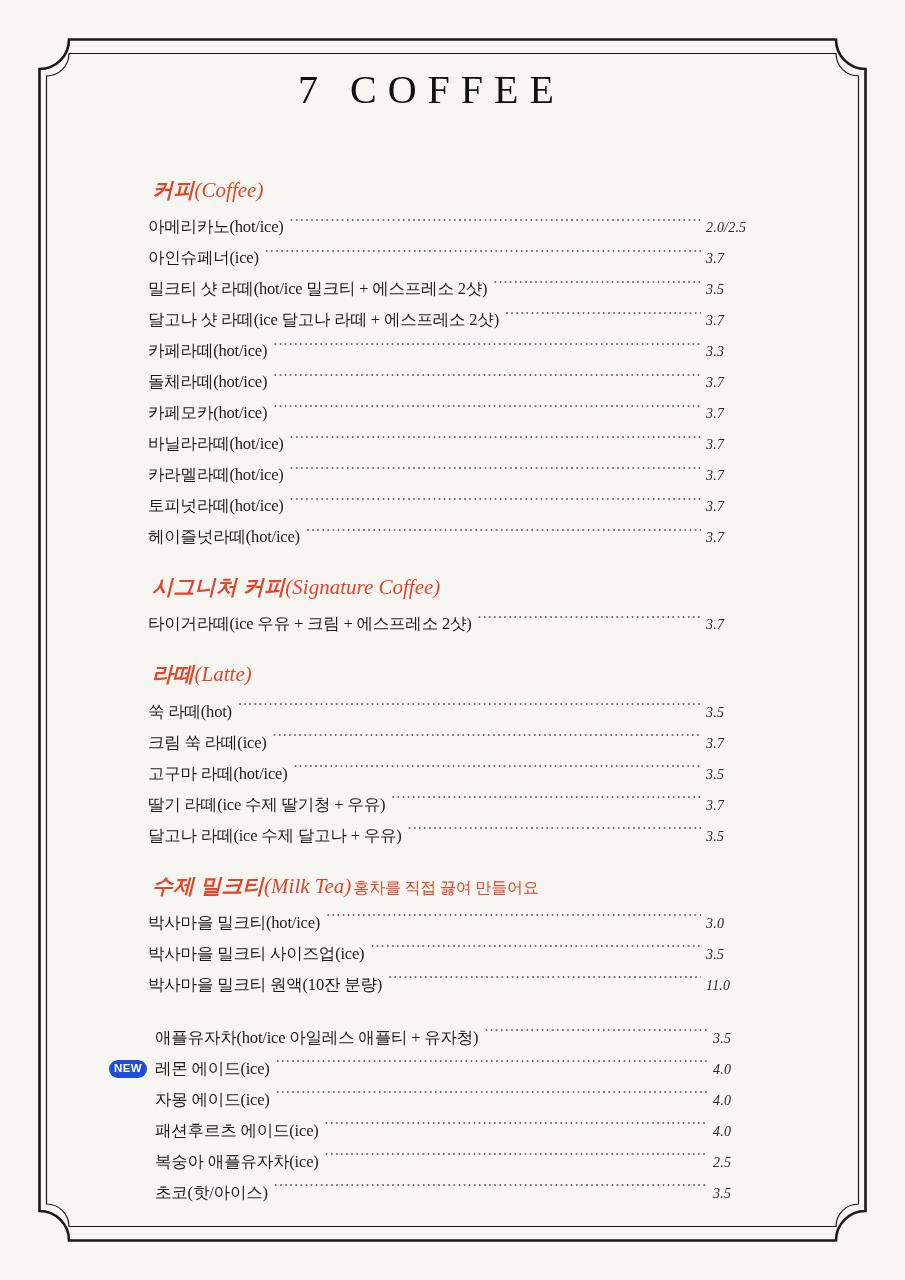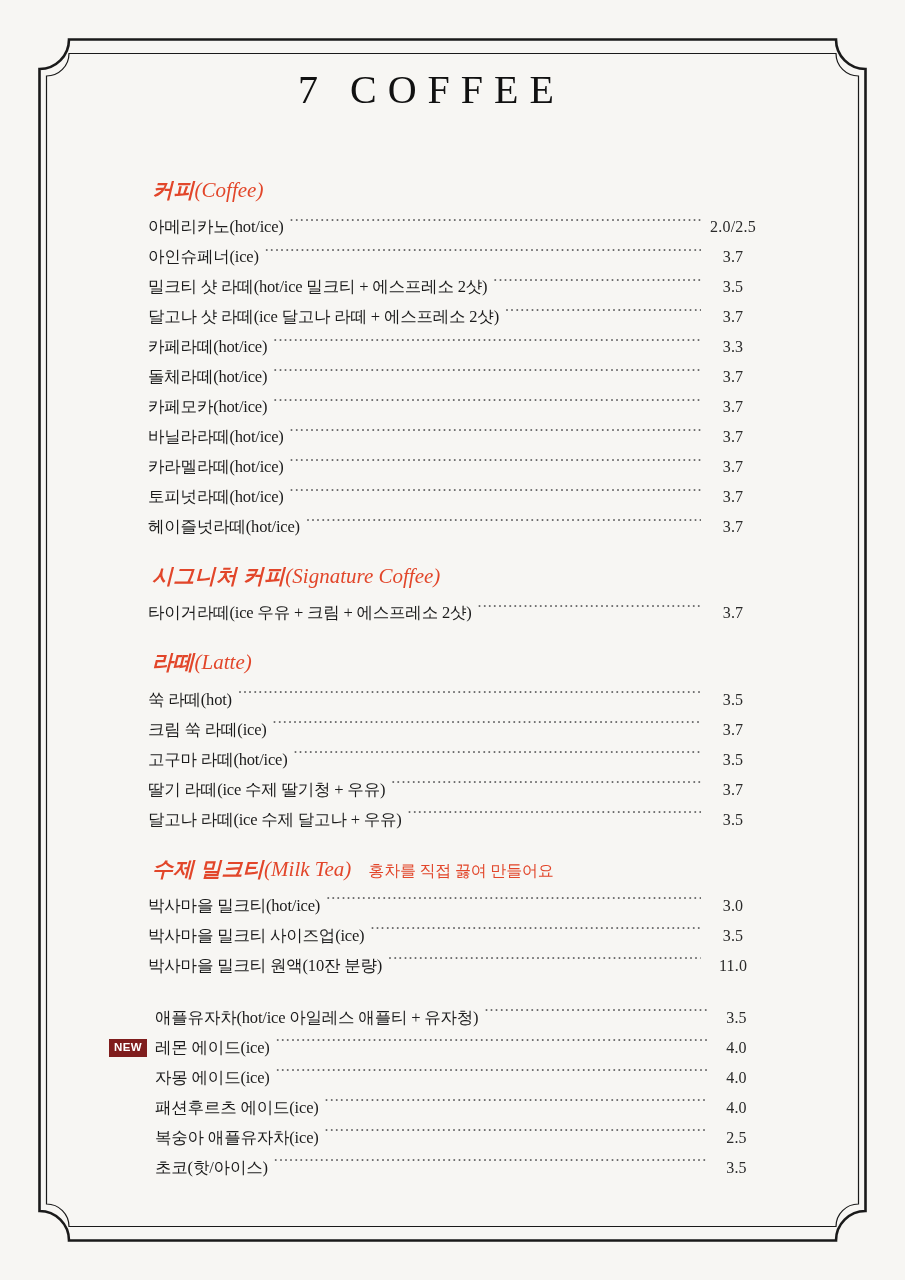--- a/index.html
+++ b/index.html
@@ -73,21 +73,21 @@
   .sh-en {
     font-size: 21px;
     font-weight: 400;
     font-style: italic;
   }
   .sh-note {
     font-size: 16px;
     font-weight: 400;
     font-style: normal;
     color: #e2462a;
-    padding-left: 17px;
+    padding-left: 2px;
     letter-spacing: -0.2px;
   }
 
   .section {
     margin-bottom: 2px;
   }
   .section .section-head { margin: 0 0 9px 4px; }
   .section.gap-top { margin-top: 22px; }
 
   
@@ -101,29 +101,30 @@
   }
   .item .badge-slot {
     width: 0;
     position: relative;
     flex: 0 0 auto;
   }
   .badge {
     position: absolute;
     right: 8px;
     top: -14px;
-    background: #7f1d1d;
+    background: #1d4ed8;
     color: #ffffff;
     font-family: "Liberation Sans", "DejaVu Sans", sans-serif;
     font-size: 11.5px;
     font-weight: 700;
     font-style: normal;
     letter-spacing: 0.4px;
     line-height: 1;
     padding: 3px 5px 4px 5px;
+    border-radius: 9px;
   }
   .item-name {
     flex: 0 0 auto;
     letter-spacing: -0.2px;
   }
   .leader {
     flex: 1 1 auto;
     overflow: hidden;
     margin: 0 5px 0 6px;
     position: relative;
@@ -135,24 +136,25 @@
     left: 0;
     bottom: 0.08em;
     color: #6a6a6a;
     font-size: 16px;
     letter-spacing: 1.1px;
     white-space: nowrap;
   }
   .price {
     flex: 0 0 auto;
     min-width: 54px;
-    text-align: center;
-    font-size: 16px;
+    text-align: left;
+    font-size: 14px;
     color: #2a2a2a;
     letter-spacing: 0.2px;
+    font-style: italic;
   }
 
   
   .indent-drink { padding-left: 7px; }
   .indent-drink .price { min-width: 47px; }
 </style>
 </head>
 <body>
 
 <div class="page">

